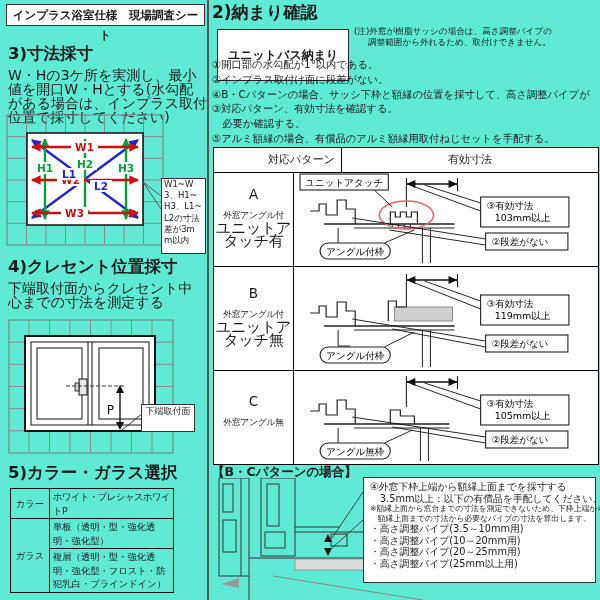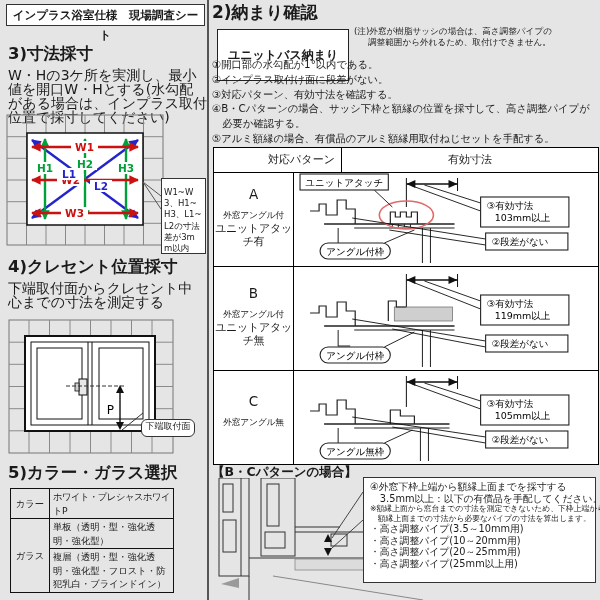--- a/index.html
+++ b/index.html
@@ -1,43 +1,43 @@
 <!DOCTYPE html>
 <html><head>
 <meta charset="utf-8">
 <style>
   html,body{margin:0;padding:0;background:#fff;}
-  .page{position:relative;width:600px;height:600px;background:#e5e5e5;overflow:hidden;
+  .page{position:relative;width:600px;height:600px;background:#5eead4;overflow:hidden;
         font-family:"DejaVu Sans",sans-serif;color:#1a1a1a;}
   .abs{position:absolute;}
   .hdr-box{border:1.5px solid #333;background:#fff;font-weight:bold;font-size:11.5px;
            text-align:center;line-height:20px;}
   .sec-title{font-weight:bold;font-size:16.5px;white-space:nowrap;}
   .body10{font-size:14px;line-height:14px;}
   .divider{background:#555;}
   .callout{border:1.2px solid #333;background:#fff;font-size:8.5px;line-height:1.32;
-           word-break:break-all;padding:8px 2px;box-sizing:border-box;}
+           word-break:break-all;padding:0 2px;box-sizing:border-box;}
   .callout-c{border:1px solid #333;background:#fff;font-size:9px;text-align:center;
            box-sizing:border-box;white-space:nowrap;}
   
   .s5t{border-collapse:collapse;font-size:9.3px;}
   .s5t td{border:1px solid #111;padding:1px 3px;line-height:13.5px;vertical-align:middle;}
   .s5t .hd{text-align:center;width:32px;}
   
   .chk div{font-size:10.3px;line-height:14.8px;white-space:nowrap;}
   
   .npt{border:1.2px solid #000;background:#fff;}
   .npt-row{display:flex;border-top:1px solid #000;}
   .npt-row:first-child{border-top:none;}
   .npt-c1{width:79px;border-right:1px solid #000;text-align:center;flex:none;}
   .npt-c2{flex:1;position:relative;}
   .npt-hd{font-size:11px;line-height:23px;}
   .pat-letter{font-size:13.5px;margin-top:13px;}
   .pat-desc{font-size:8.8px;line-height:13px;letter-spacing:-0.3px;margin-top:7px;}
-  .pat-desc2{font-size:11px;line-height:13px;letter-spacing:-0.3px;}
+  .pat-desc2{font-size:15px;line-height:13px;letter-spacing:-0.3px;}
   svg text{font-family:"DejaVu Sans",sans-serif;}
   
   .bcbox{border:1.5px solid #333;background:#fff;box-sizing:border-box;padding:3px 4px 2px 6px;}
   .bcbox .l10{font-size:9.8px;line-height:11.5px;white-space:nowrap;}
   .bcbox .l8{font-size:7.8px;line-height:9.5px;color:#222;white-space:nowrap;}
   .unitbox{border:1.5px solid #222;background:#fff;font-weight:bold;font-size:12px;
            padding:17px 10px;line-height:16px;}
   .note{font-size:8.6px;line-height:11px;white-space:nowrap;}
   .bc-title{font-weight:bold;font-size:12.5px;white-space:nowrap;}
 </style>
@@ -140,21 +140,21 @@
       </g>
       <line x1="58" y1="73" x2="116" y2="73" stroke="#333" stroke-width="1" stroke-dasharray="4,2"></line>
       <g fill="#111" stroke="#111">
         <line x1="112" y1="78" x2="112" y2="112" stroke-width="1.4"></line>
         <polygon points="112,72 108,80 116,80" stroke="none"></polygon>
         <polygon points="112,117 108,109 116,109" stroke="none"></polygon>
       </g>
       <text x="106" y="101" font-size="12" text-anchor="end">P</text>
       <line x1="135" y1="100" x2="114" y2="117" stroke="#333" stroke-width="1"></line>
     </svg>
-    <div class="abs callout-c" style="left:133px;top:106px;width:54px;height:18px;line-height:12px;border-radius:6px;">下端取付面</div>
+    <div class="abs callout-c" style="left:133px;top:91px;width:54px;height:28px;line-height:12px;">下端取付面</div>
   </div>
 
   <div class="abs sec-title" style="left:8px;top:462px;">5)カラー・ガラス選択</div>
   <table class="abs s5t" style="left:10px;top:488px;width:164px;">
     <tbody>
         <tr>
       <td class="hd">カラー</td>
       <td style="letter-spacing:-0.5px;">ホワイト・プレシャスホワイトP</td>
     </tr>
     <tr>
@@ -169,22 +169,22 @@
 
   <div class="abs unitbox" style="left:217px;top:29px;">ユニットバス納まり</div>
   <div class="abs note" style="left:354px;top:26px;">
     <div>(注)外窓が樹脂サッシの場合は、高さ調整パイプの</div>
     <div style="padding-left:14px;">調整範囲から外れるため、取付けできません。</div>
   </div>
 
   <div class="abs chk" style="left:212px;top:57px;">
     <div>①開口部の水勾配が1°以内である。</div>
     <div>②インプラス取付け面に段差がない。</div>
+    <div>④B・Cパターンの場合、サッシ下枠と額縁の位置を採寸して、高さ調整パイプが</div>
     <div>③対応パターン、有効寸法を確認する。</div>
-    <div>④B・Cパターンの場合、サッシ下枠と額縁の位置を採寸して、高さ調整パイプが</div>
     <div>　必要か確認する。</div>
     <div>⑤アルミ額縁の場合、有償品のアルミ額縁用取付ねじセットを手配する。</div>
   </div>
 
   <div class="abs npt" style="left:213px;top:147px;width:384px;">
     <div class="npt-row" style="height:24px;margin-left:48px;">
       <div class="npt-c1 npt-hd">対応パターン</div>
       <div class="npt-c2 npt-hd" style="text-align:center;">有効寸法</div>
     </div>
 

